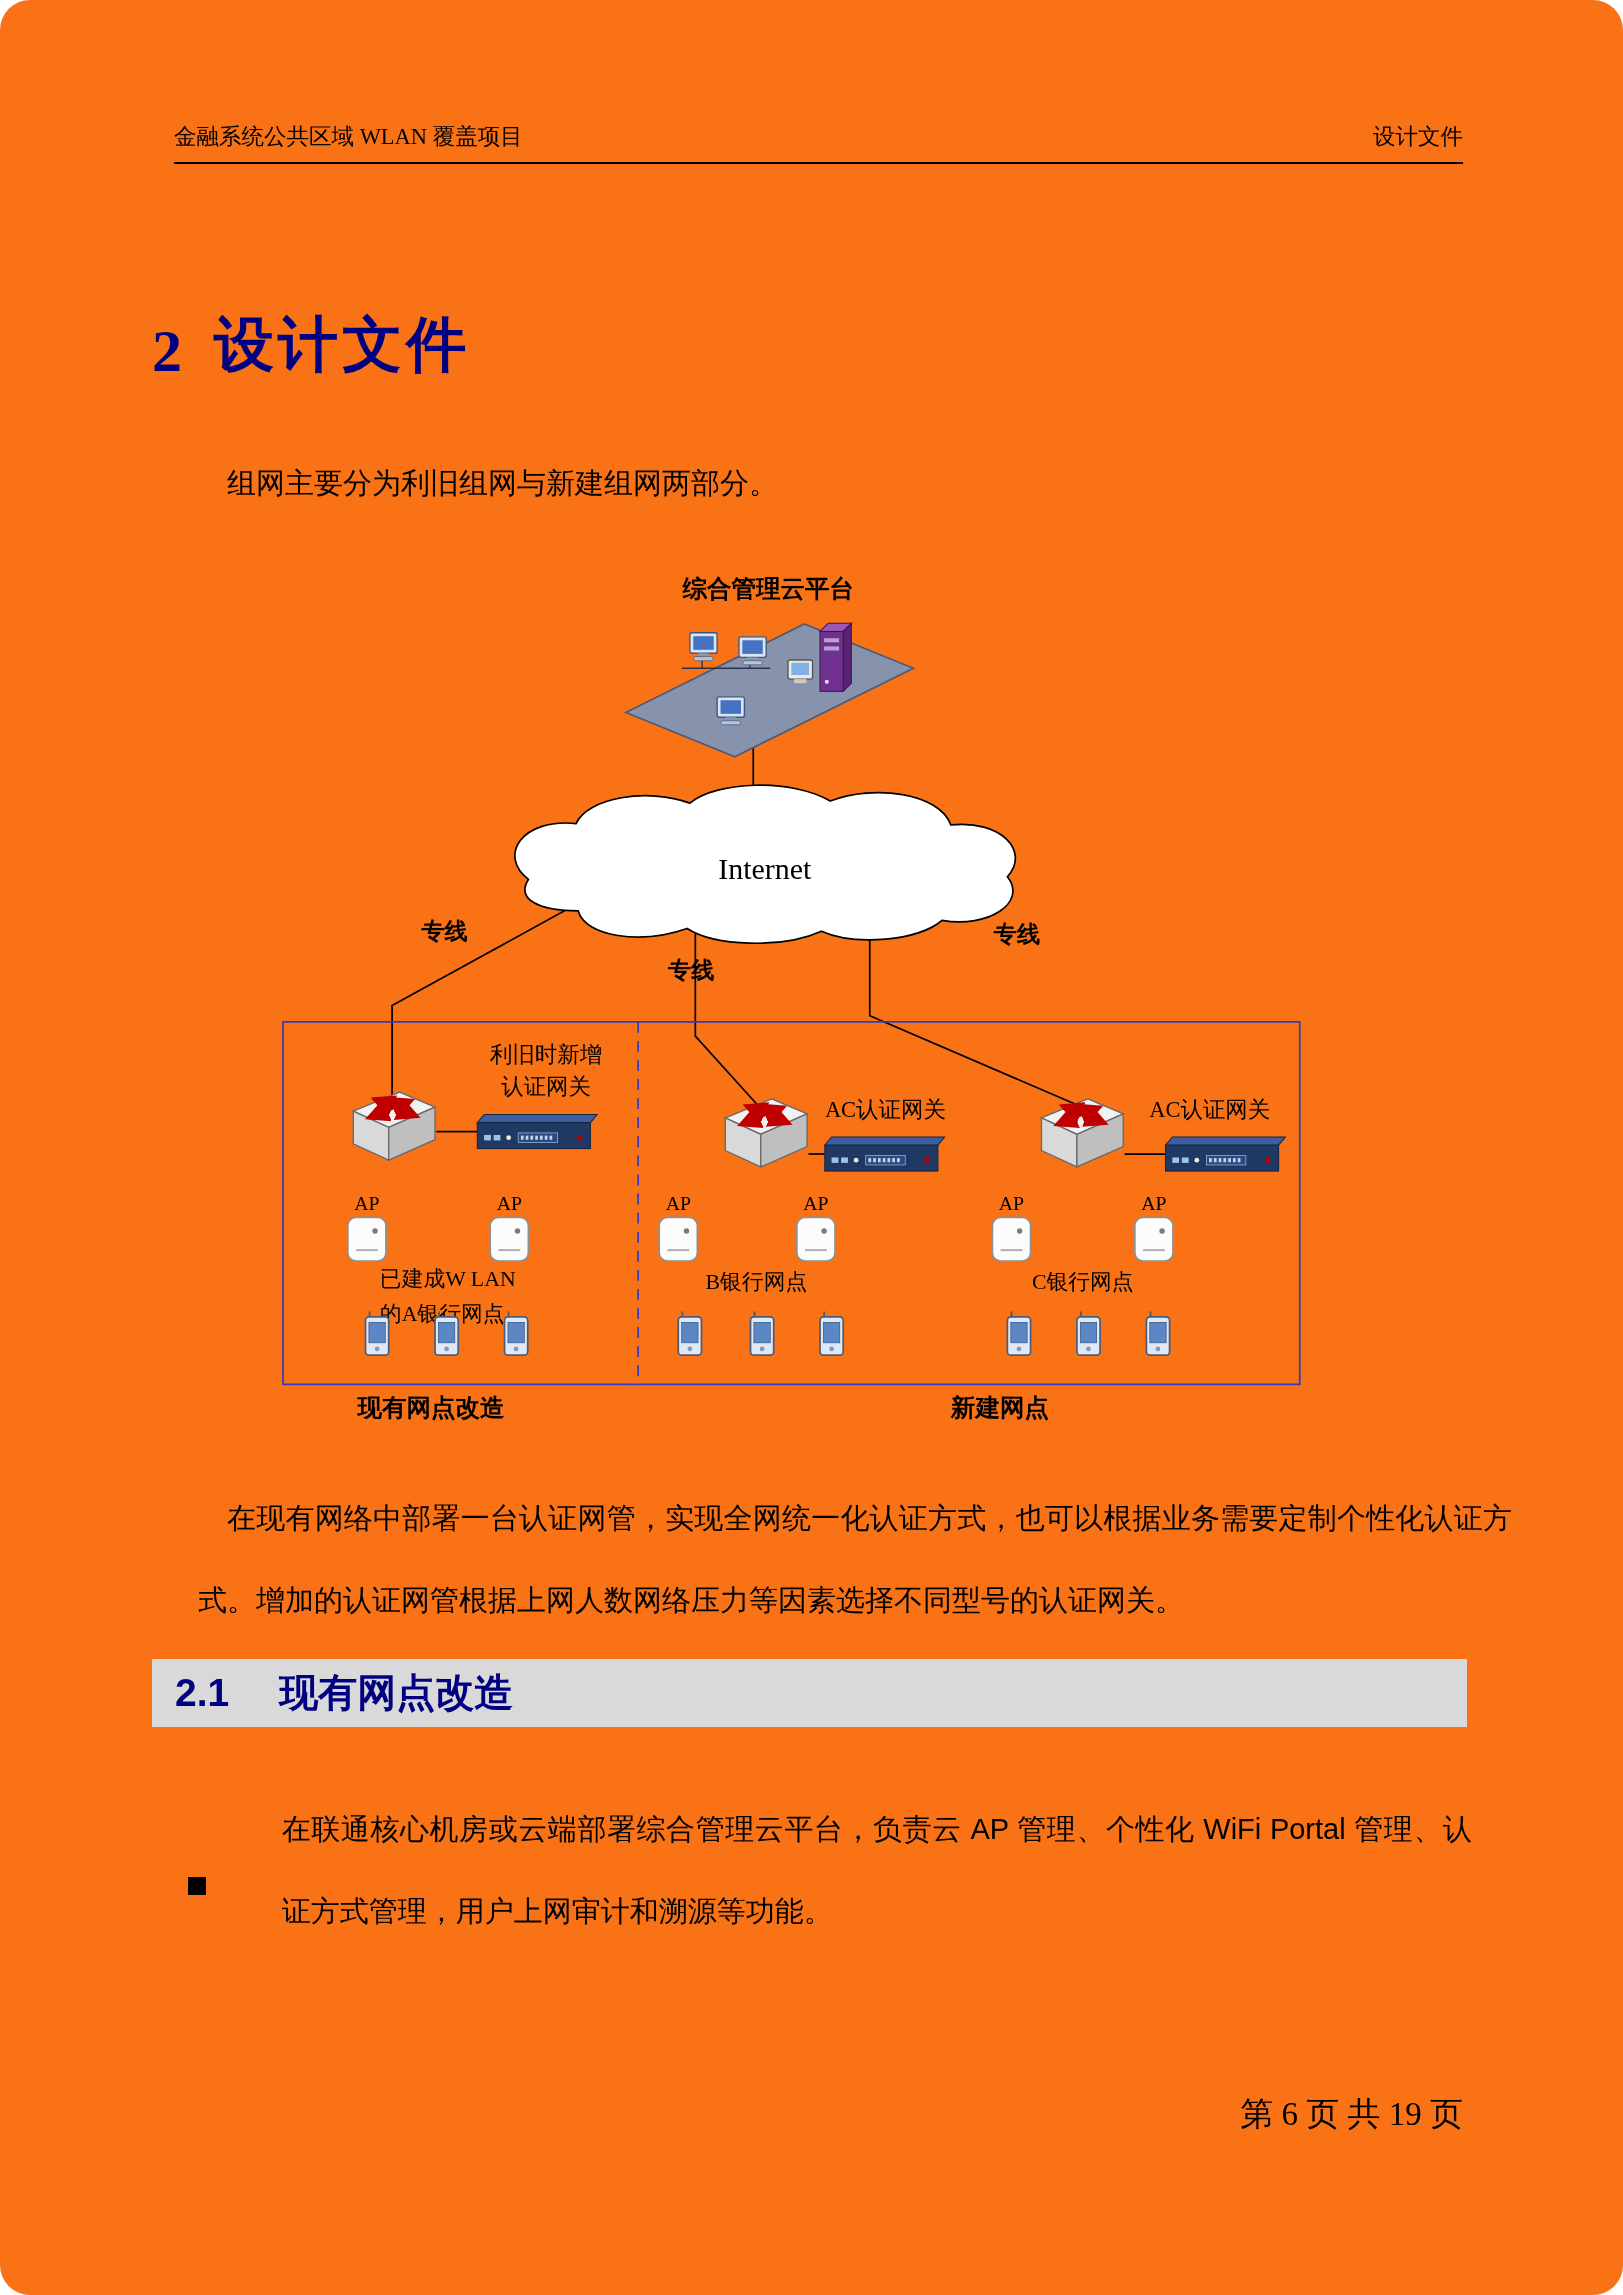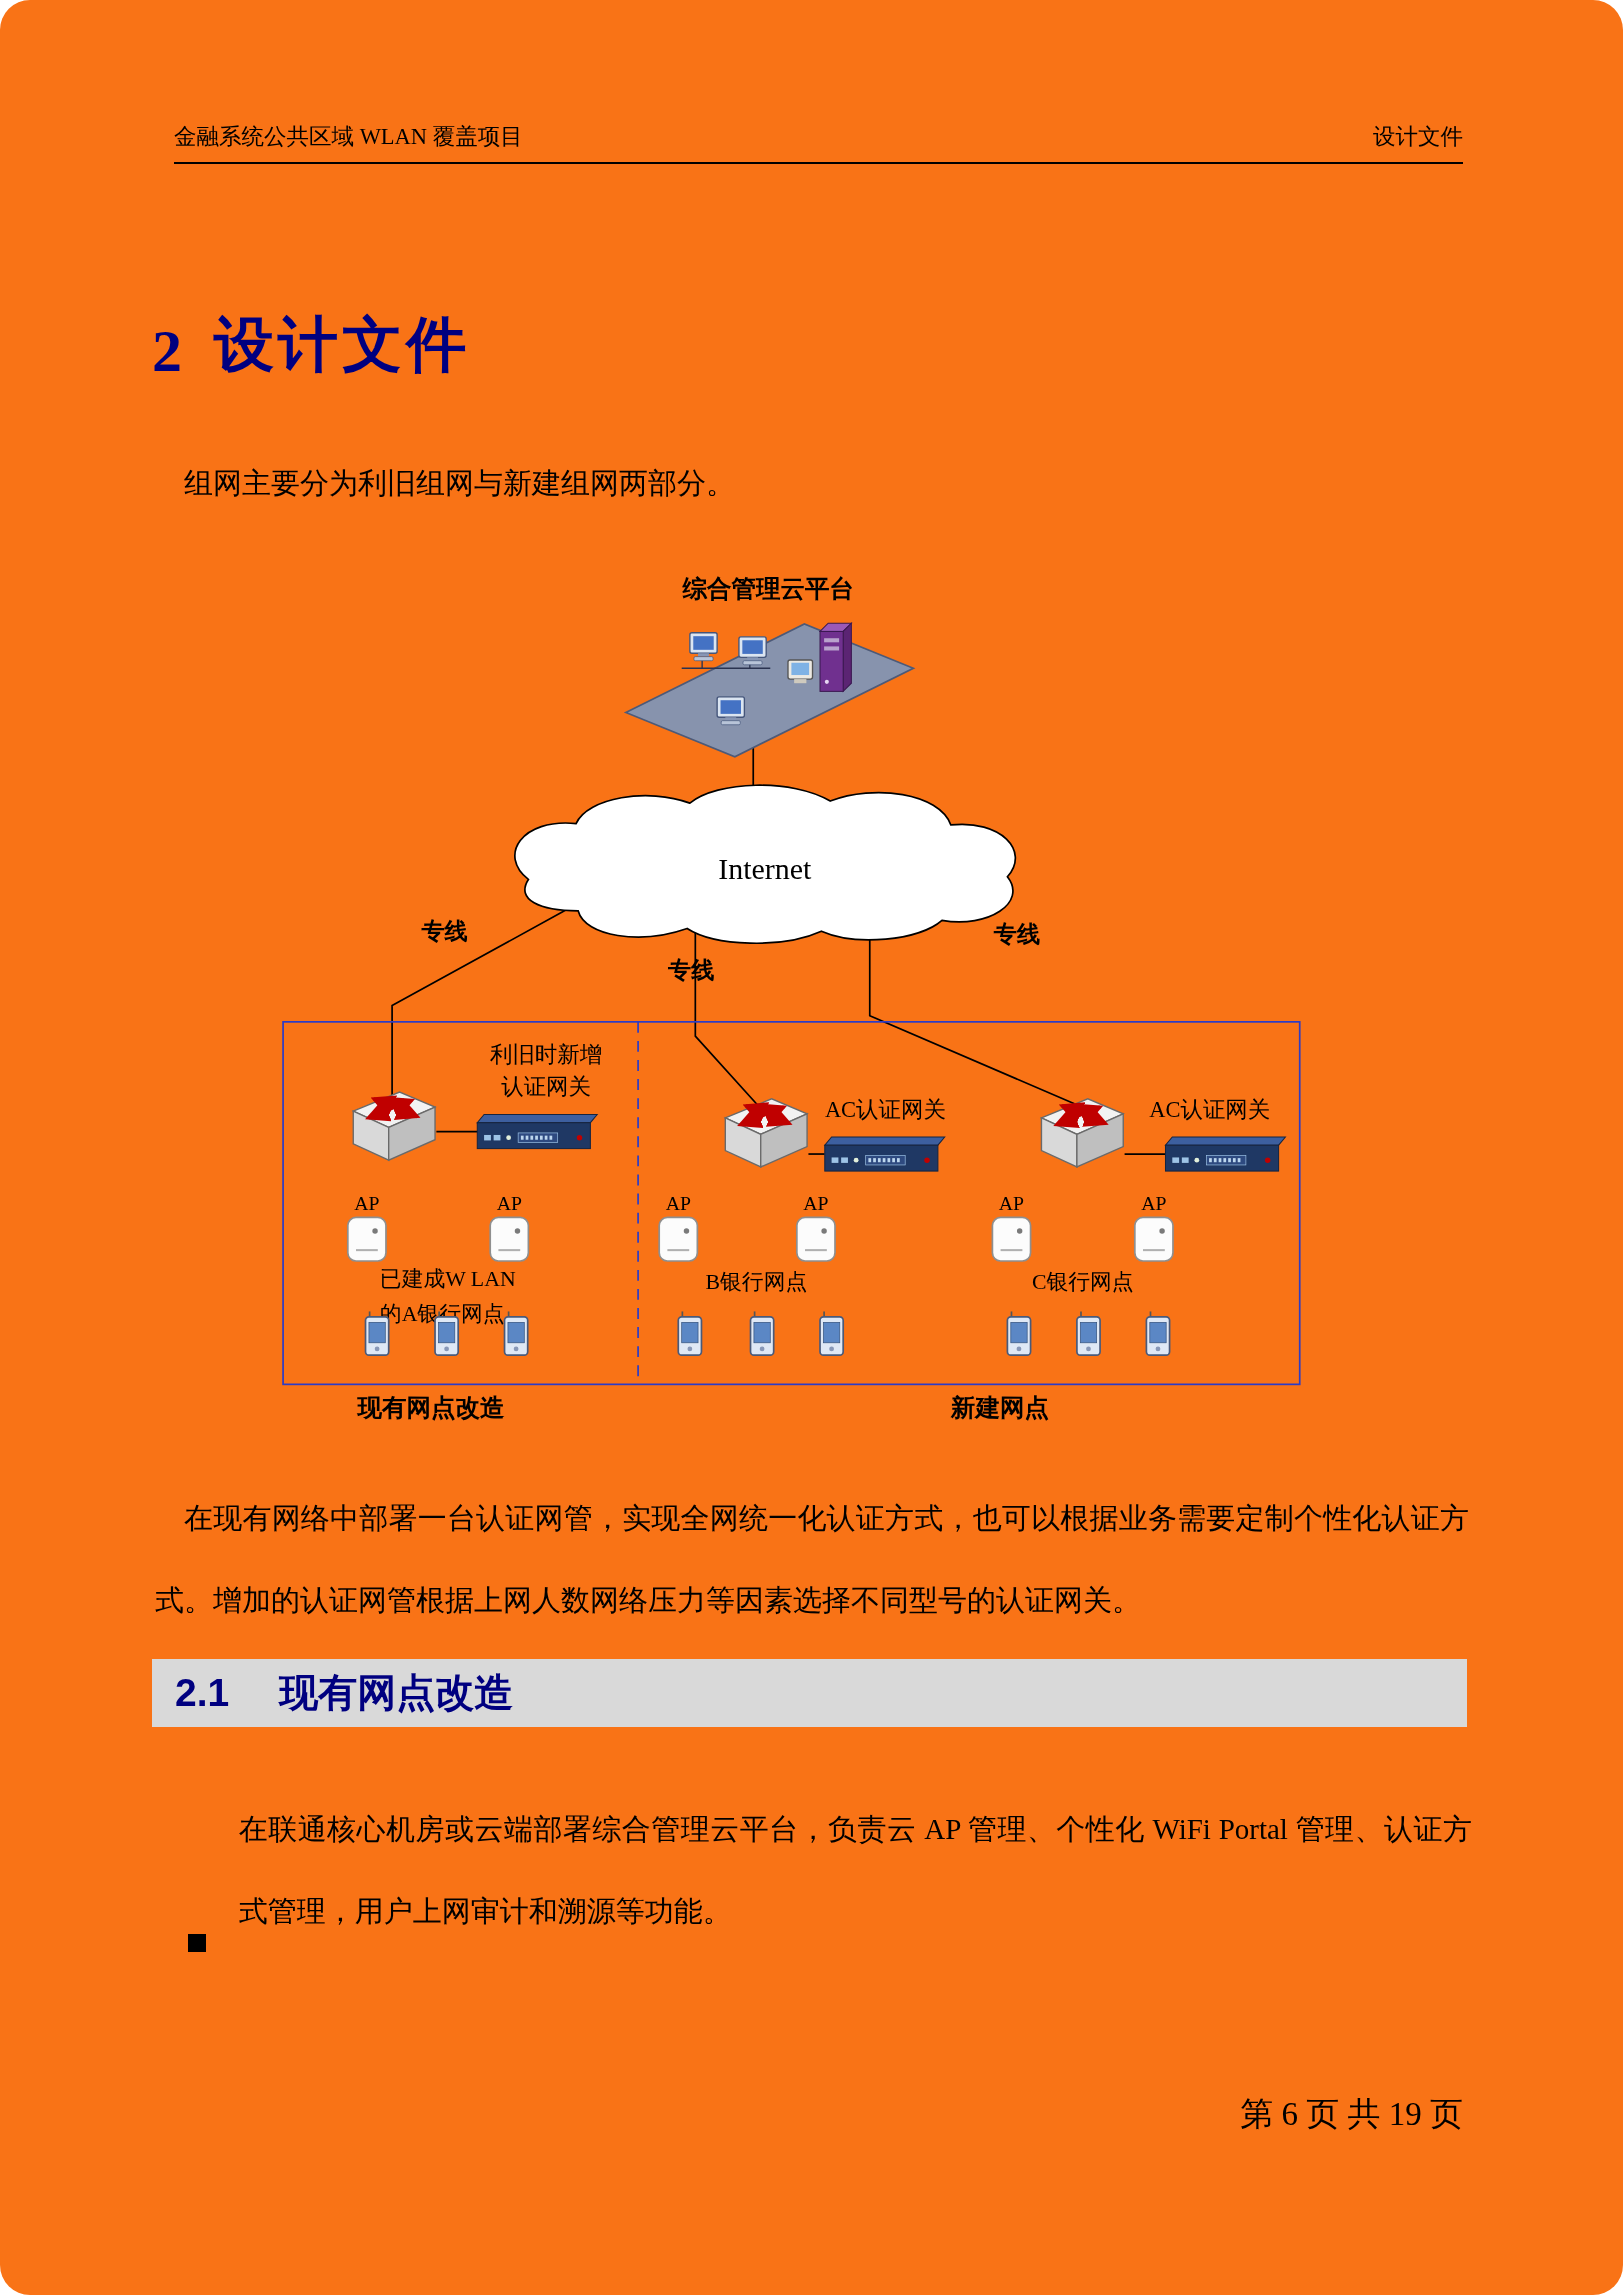--- a/index.html
+++ b/index.html
@@ -28,40 +28,41 @@
   .chapter-title {
     position:absolute; top:305px; left:152px;
     color:#000080; font-weight:bold;
     display:flex; align-items:flex-end;
   }
   .chapter-num { font-size:60px; font-family:"Liberation Serif","DejaVu Serif",serif; margin-right:32px; }
   .chapter-text { font-size:60px; font-family:"Liberation Sans","DejaVu Sans",sans-serif; letter-spacing:4.1px; }
 
   .body-text {
     font-size:29px; line-height:82px; text-align:justify;
-    font-family:Liberation Serif, serif;
+    font-family:Liberation Sans, sans-serif;
+    margin-left:43px;
   }
   .intro { position:absolute; top:442px; left:155px; width:1312px; text-indent:1em; }
   .para2 { position:absolute; top:1477px; left:155px; width:1314px; text-indent:1em; }
 
   .diagram { position:absolute; top:566px; left:0; width:1623px; height:879px; }
 
   .section-bar {
     position:absolute; top:1659px; left:152px; width:1315px; height:68px;
     background:#d9d9d9;
     display:flex; align-items:center;
     padding-left:23px;
     color:#000080; font-weight:bold;
     font-family:"Liberation Sans","DejaVu Sans",sans-serif;
     font-size:39px;
   }
   .sec-num { margin-right:50px; }
 
   .bullets { position:absolute; top:1788px; left:188px; width:1284px; }
-  .bullet { display:flex; align-items:flex-end; }
+  .bullet { display:flex; align-items:center; }
   .bullet-square {
     flex:0 0 auto; width:17.7px; height:17.7px; background:#000;
     margin-top:32px; margin-right:33px;
   }
   .bullet-text { flex:1; }
 
   .footer {
     position:absolute; top:2092px; right:160px;
     font-size:33px;
   }

